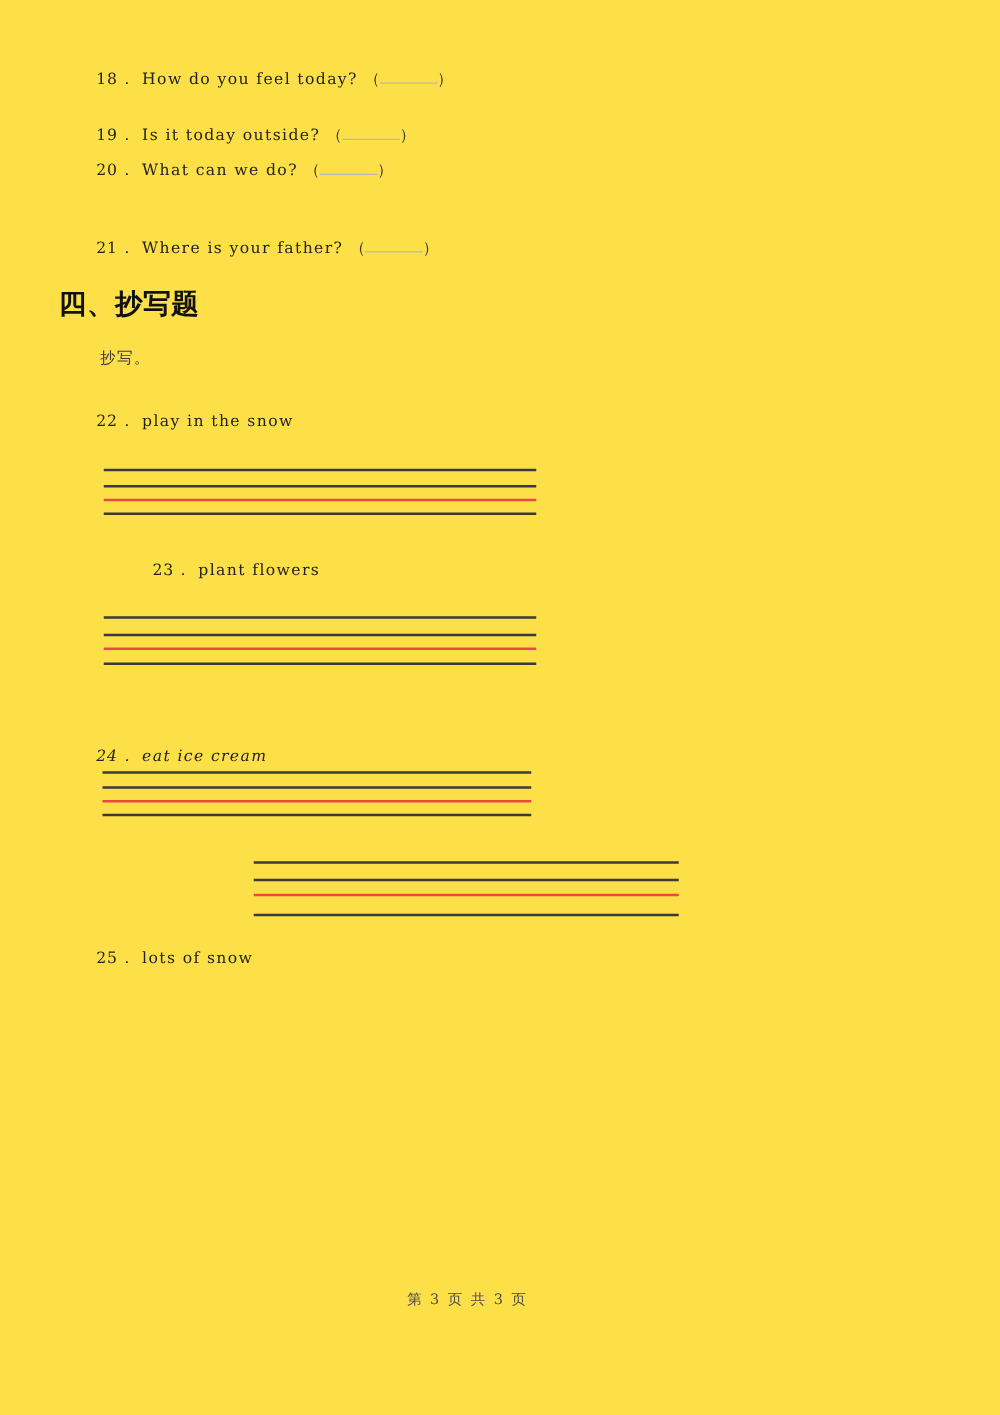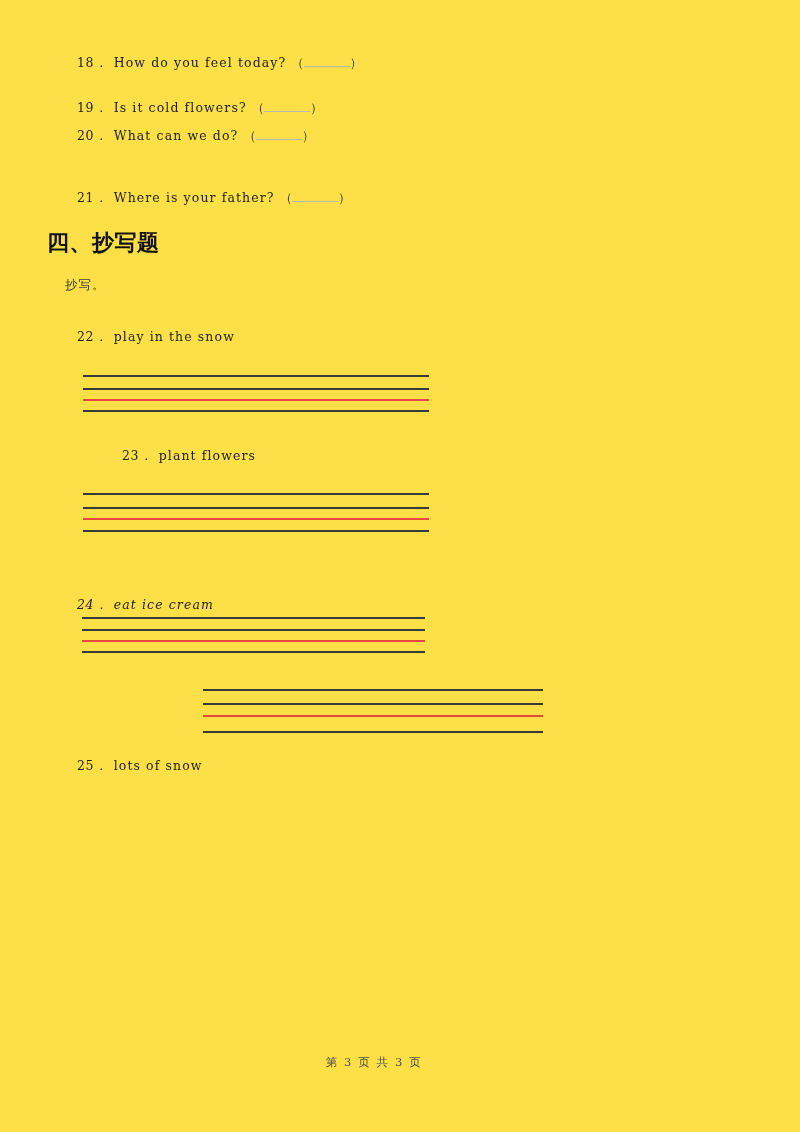--- a/index.html
+++ b/index.html
@@ -67,23 +67,23 @@
     font-size: 22px;
     letter-spacing: 0.5px;
     color: #111111;
     line-height: 1;
     white-space: nowrap;
   }
 
   
   .instruction {
     position: absolute;
-    left: 65px;
+    left: 80px;
     top: 280px;
-    font-family: Liberation Mono, monospace;
+    font-family: Liberation Serif, serif;
     font-size: 12.5px;
     letter-spacing: 1px;
     color: #3a3a3a;
     line-height: 1;
     white-space: nowrap;
   }
 
   
   .copy-item-label {
     position: absolute;
@@ -119,39 +119,38 @@
     position: absolute;
     left: 0;
     top: 1034px;
     width: 748px;
     text-align: center;
     font-family: "DejaVu Serif", "Liberation Serif", serif;
     font-size: 11.5px;
     letter-spacing: 1.6px;
     color: #4a4a4a;
     line-height: 1;
-    margin-top: 23px;
   }
 </style>
 </head>
 <body>
 
 <div class="page">
 
   <div>
 
     <div class="qline" style="top:57px;">
       <span class="qnum">18</span><span class="qsep">．</span>
       <span class="qtext">How do you feel today?</span>
       <span class="paren">（</span><span class="blank w1"></span><span class="paren">）</span>
     </div>
 
     <div class="qline" style="top:102px;">
       <span class="qnum">19</span><span class="qsep">．</span>
-      <span class="qtext">Is it cold flowers?</span>
+      <span class="qtext">Is it today outside?</span>
       <span class="paren">（</span><span class="blank w1"></span><span class="paren">）</span>
     </div>
 
     <div class="qline" style="top:130px;">
       <span class="qnum">20</span><span class="qsep">．</span>
       <span class="qtext">What can we do?</span>
       <span class="paren">（</span><span class="blank w1"></span><span class="paren">）</span>
     </div>
 
     <div class="qline" style="top:192px;text-align:right;">

